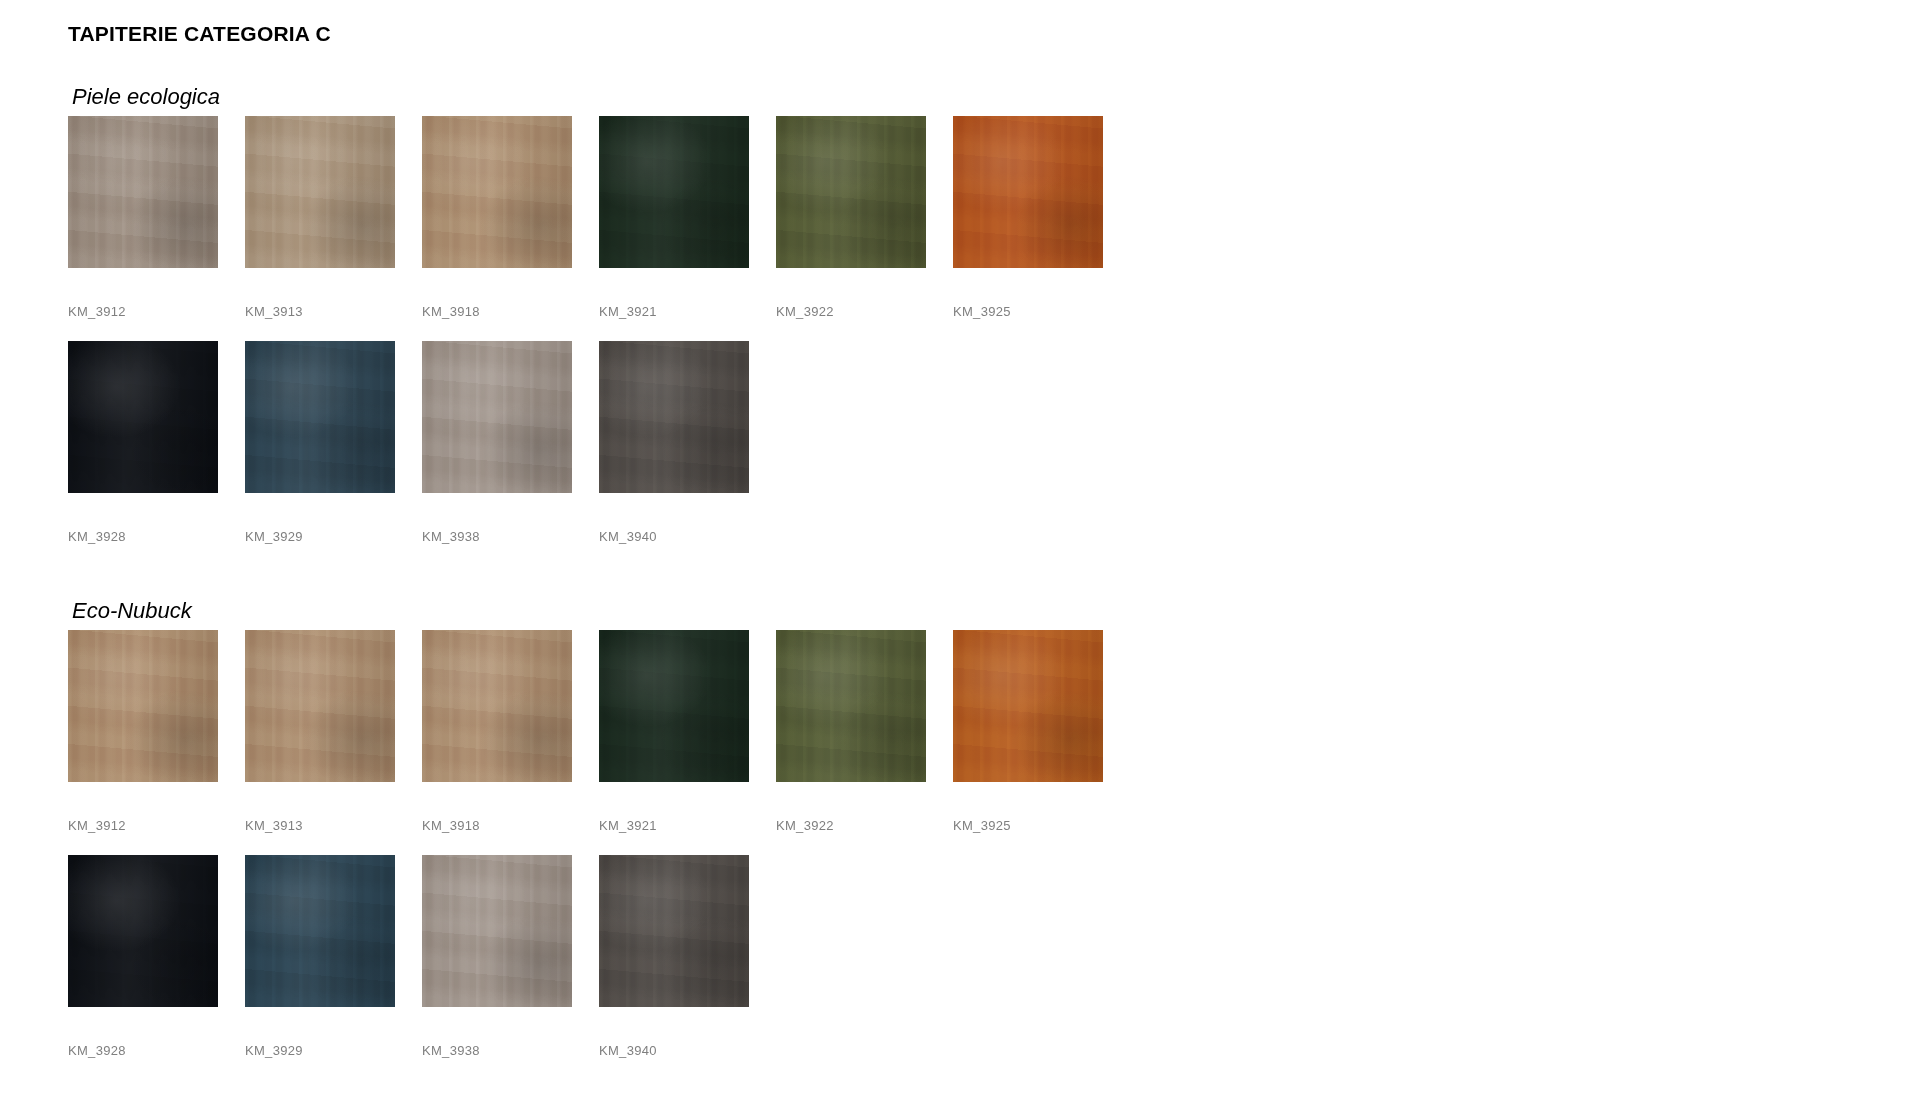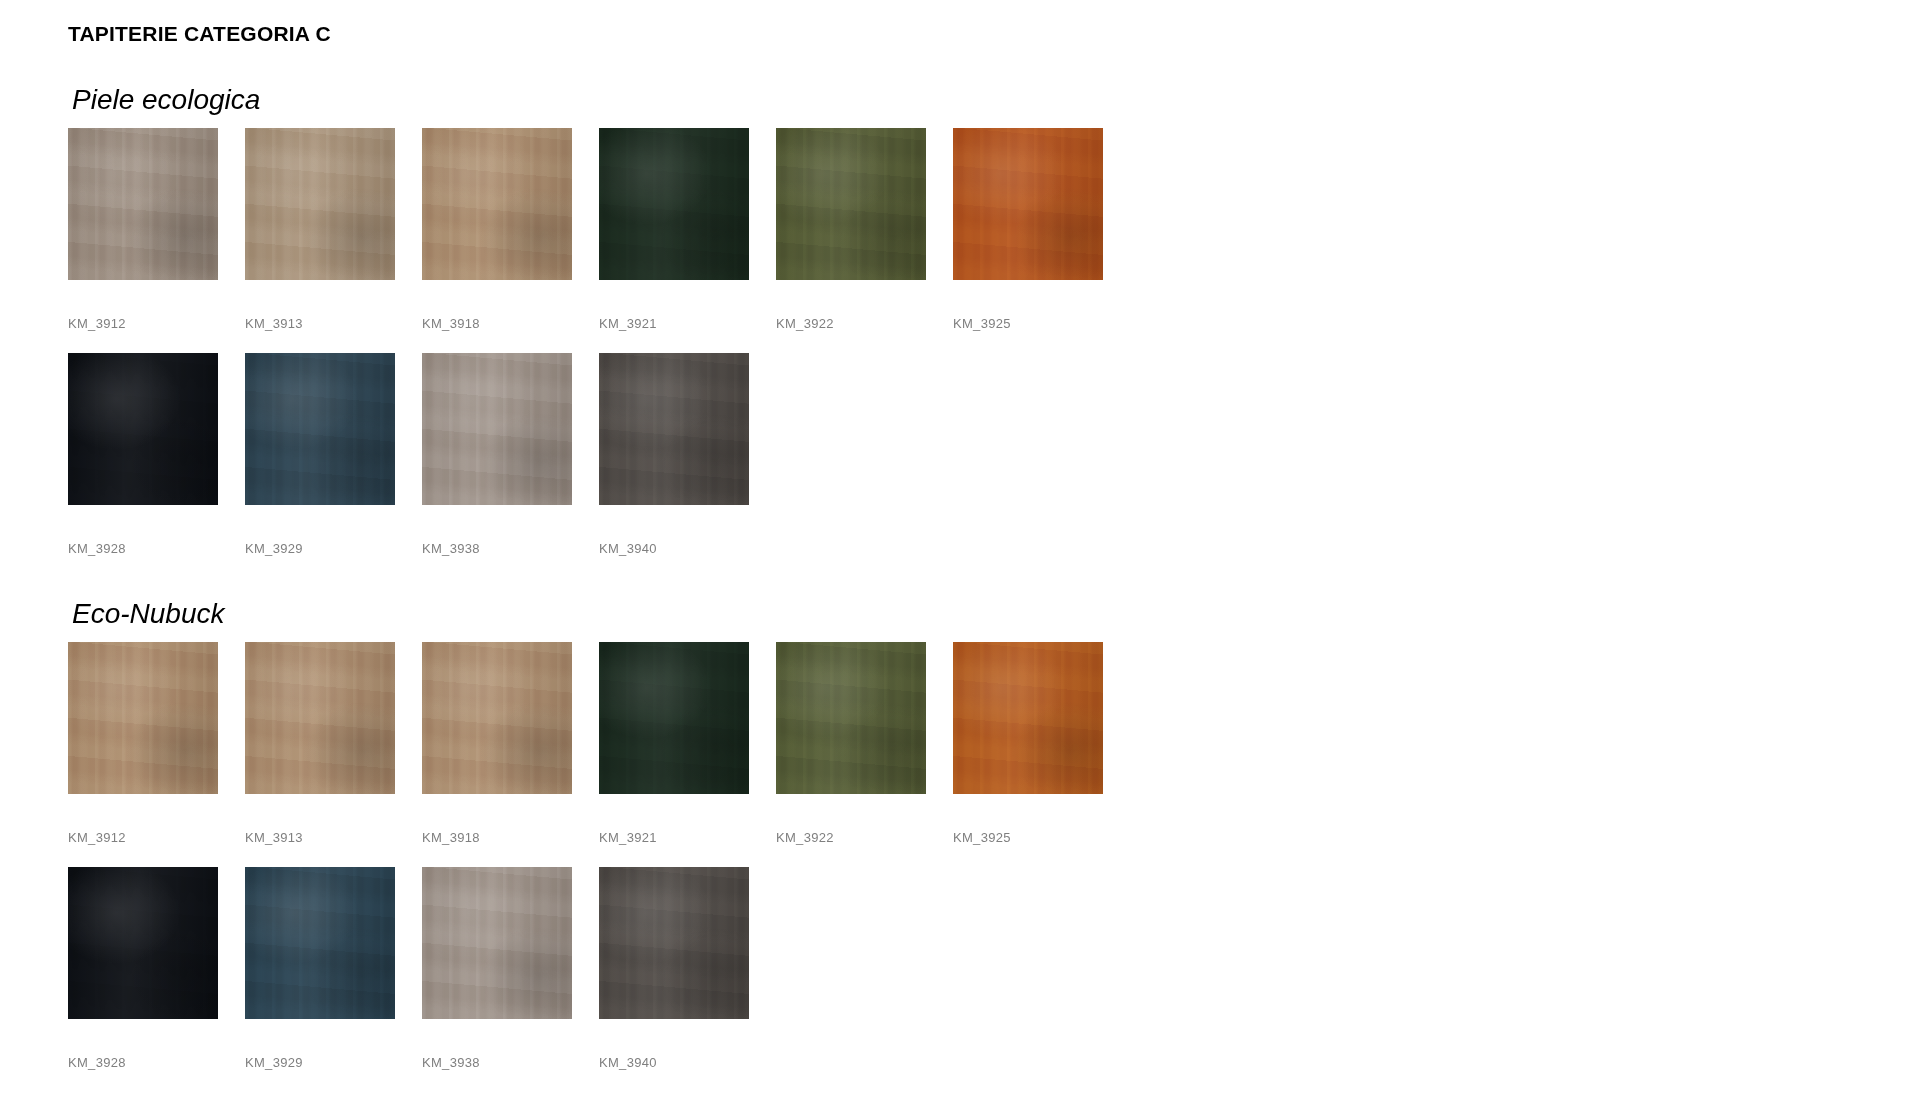--- a/index.html
+++ b/index.html
@@ -41,21 +41,21 @@
     left: 0;
     width: 1908px;
   }
   #section-0 { top: 84px; }
   #section-1 { top: 598px; }
 
   .section-heading {
     position: absolute;
     left: 72px;
     top: 0;
-    font-size: 28px;
+    font-size: 22px;
     font-style: italic;
     font-weight: normal;
     color: #000000;
     white-space: nowrap;
   }
 
   .swatch-rows {
     position: absolute;
     left: 0;
     top: 32px;
@@ -64,21 +64,20 @@
 
   .swatch-row {
     position: relative;
     height: 225px;
   }
 
   .swatch-cell {
     position: absolute;
     top: 0;
     width: 150px;
-    margin-top: 12px;
   }
 
   .swatch-chip {
     width: 150px;
     height: 152px;
     position: relative;
     overflow: hidden;
     background-repeat: no-repeat;
   }
 

